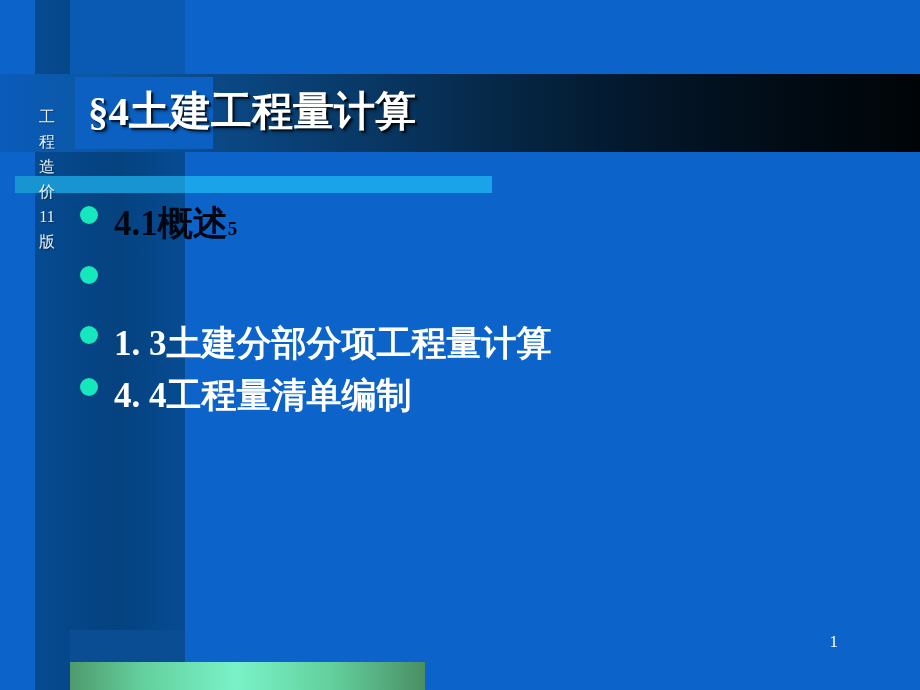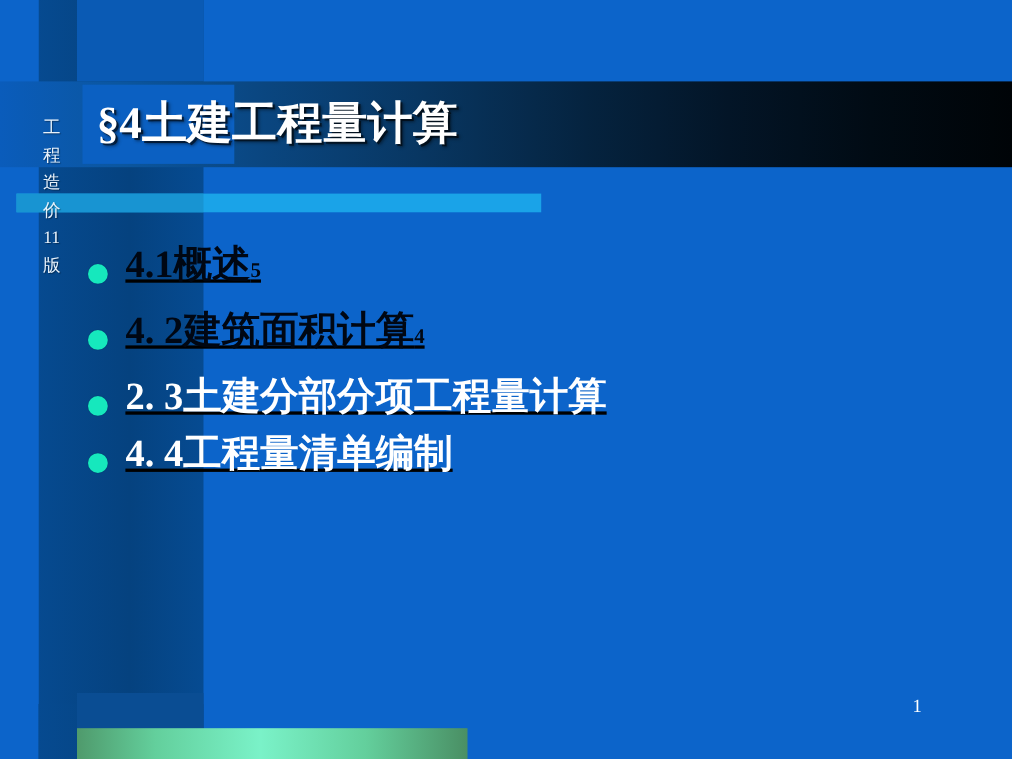--- a/index.html
+++ b/index.html
@@ -126,24 +126,23 @@
 
   
   .bullets {
     position: absolute;
     left: 80px;
     top: 206px;
     width: 800px;
   }
   .bullet-row {
     display: flex;
-    align-items: flex-end;
+    align-items: flex-start;
     height: 52px;
     white-space: nowrap;
-    text-decoration: underline;
   }
   .bullet-row.gap {
     margin-bottom: 8px;
   }
   .dot {
     flex: 0 0 auto;
     width: 18px; height: 18px;
     border-radius: 50%;
     background: #16e8bd;
     margin-right: 16px;
@@ -226,26 +225,25 @@
 
   <div class="bullets">
 
     <div class="bullet-row gap">
       <span class="dot"></span>
       <span class="btext dark"><span>4.1概述</span><span class="sup">5</span></span>
     </div>
 
     <div class="bullet-row gap">
       <span class="dot"></span>
-      <span class="btext dark"><span>4. 2建筑面积计算</span><span class="sup">4</span></span>
     </div>
 
     <div class="bullet-row">
       <span class="dot"></span>
-      <span class="btext light"><span>2. 3土建分部分项工程量计算</span><span class="sup"></span></span>
+      <span class="btext light"><span>1. 3土建分部分项工程量计算</span><span class="sup"></span></span>
     </div>
 
     <div class="bullet-row">
       <span class="dot"></span>
       <span class="btext light"><span>4. 4工程量清单编制</span><span class="sup"></span></span>
     </div>
 
   </div>
 
   <div class="bottom-dark-block"></div>

